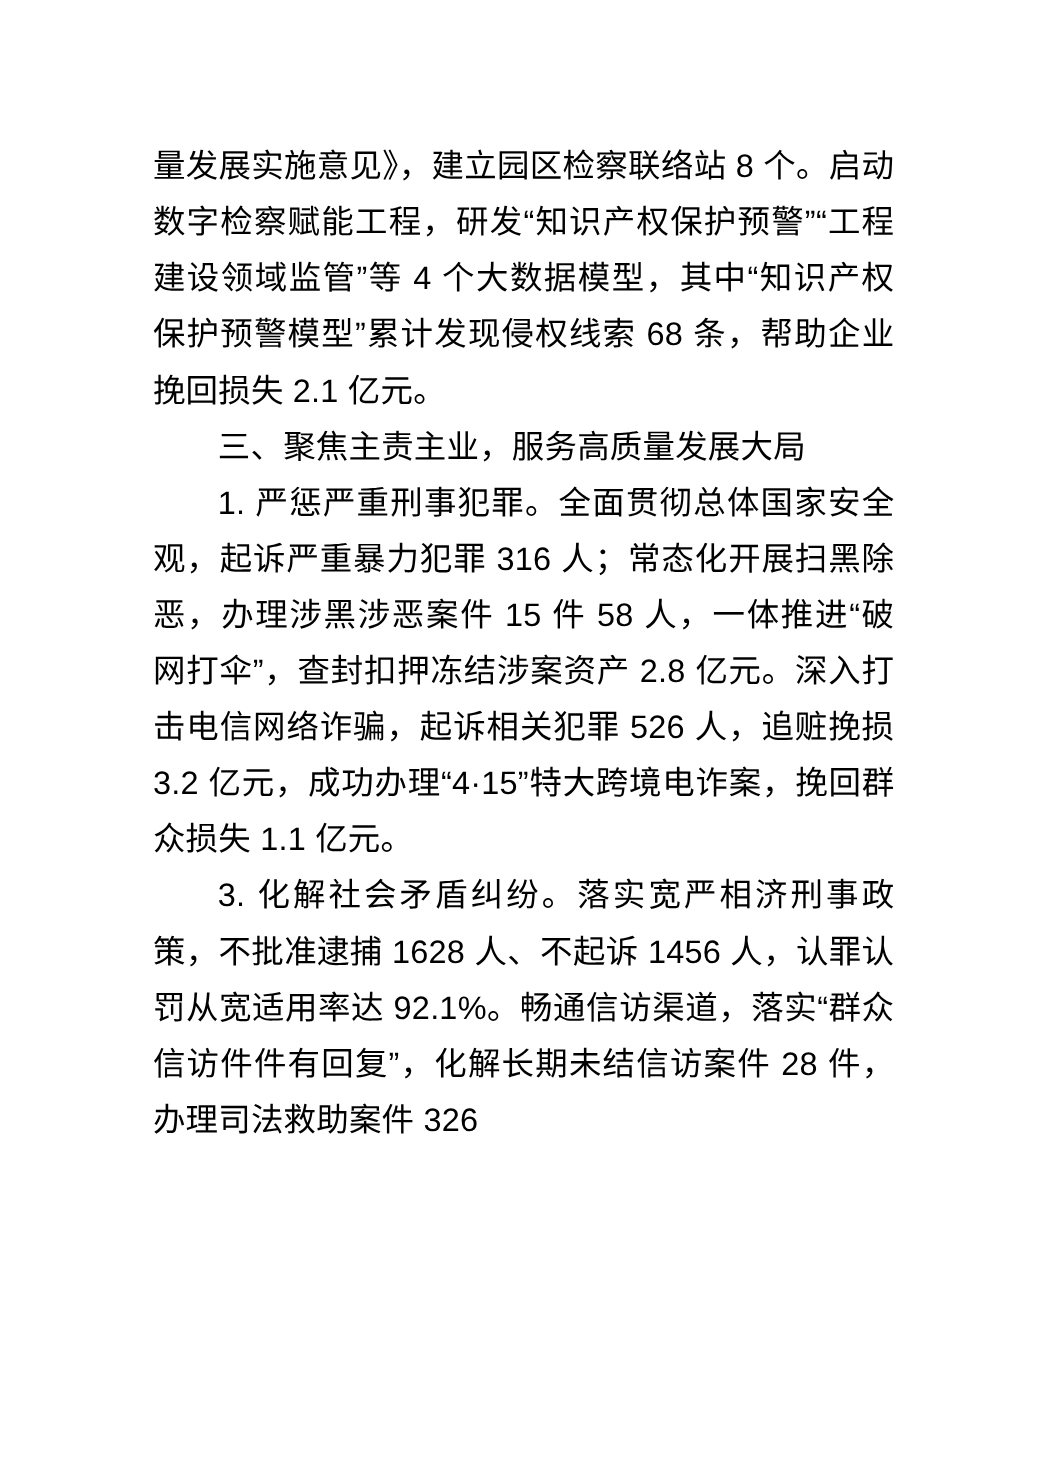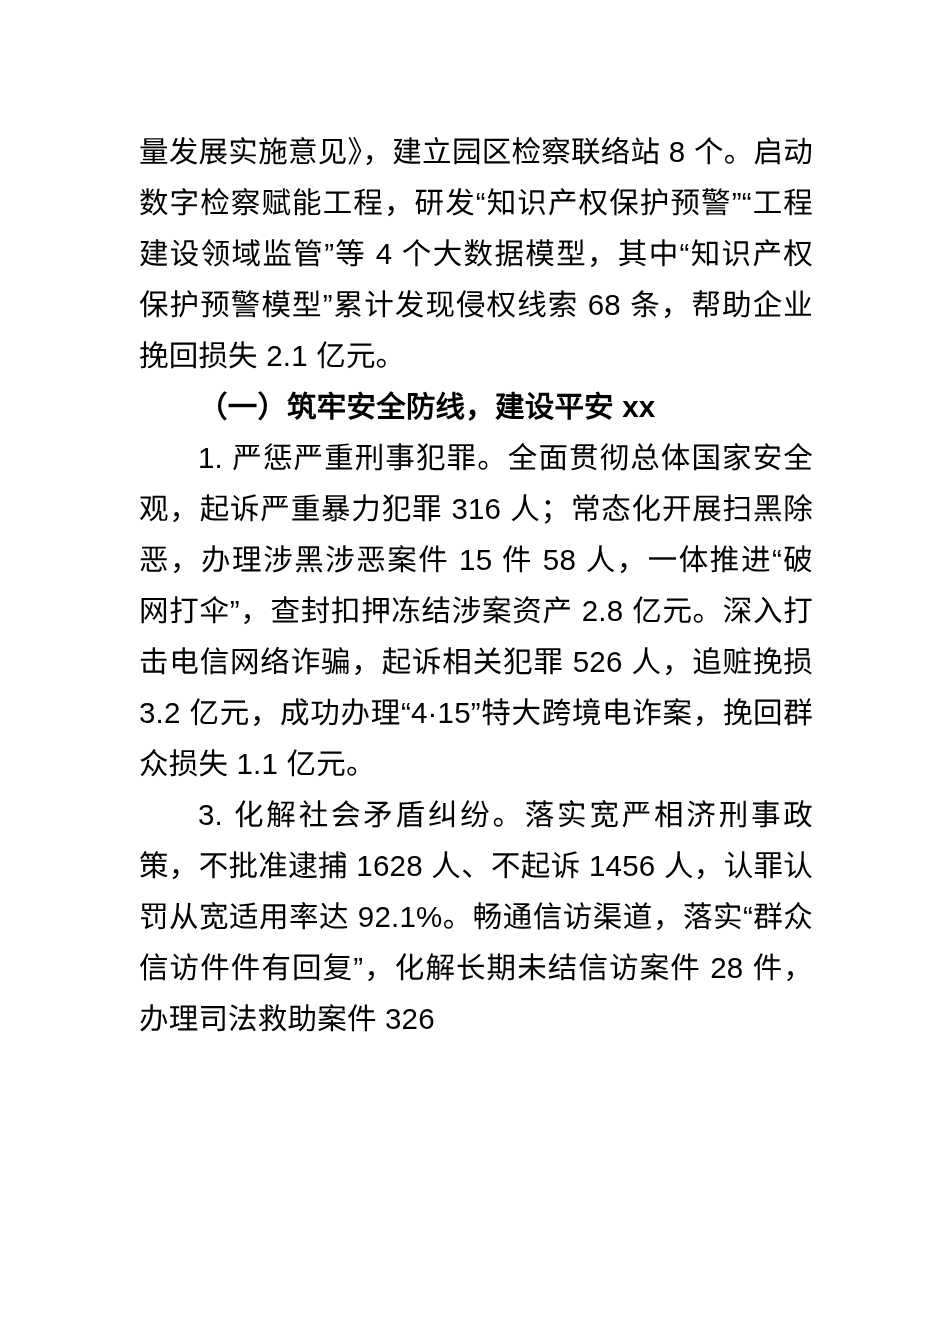--- a/index.html
+++ b/index.html
@@ -73,22 +73,22 @@
   }
 </style>
 </head>
 <body>
 
 <div class="page">
   <div class="text-column">
 
     <p class="para cont">量发展实施意见》，建立园区检察联络站 8 个。启动数字检察赋能工程，研发“知识产权保护预警”“工程建设领域监管”等 4 个大数据模型，其中“知识产权保护预警模型”累计发现侵权线索 68 条，帮助企业挽回损失 2.1 亿元。</p>
 
+    <p class="para heading-num">三、聚焦主责主业，服务高质量发展大局</p>
 
-    <p class="para heading-bold">（一）筑牢安全防线，建设平安 xx</p>
 
     <p class="para indent">1. 严惩严重刑事犯罪。全面贯彻总体国家安全观，起诉严重暴力犯罪 316 人；常态化开展扫黑除恶，办理涉黑涉恶案件 15 件 58 人，一体推进“破网打伞”，查封扣押冻结涉案资产 2.8 亿元。深入打击电信网络诈骗，起诉相关犯罪 526 人，追赃挽损 3.2 亿元，成功办理“4·15”特大跨境电诈案，挽回群众损失 1.1 亿元。</p>
 
 
     <p class="para indent truncated">3. 化解社会矛盾纠纷。落实宽严相济刑事政策，不批准逮捕 1628 人、不起诉 1456 人，认罪认罚从宽适用率达 92.1%。畅通信访渠道，落实“群众信访件件有回复”，化解长期未结信访案件 28 件，办理司法救助案件 326</p>
 
   </div>
 </div>
 
 </body></html>

